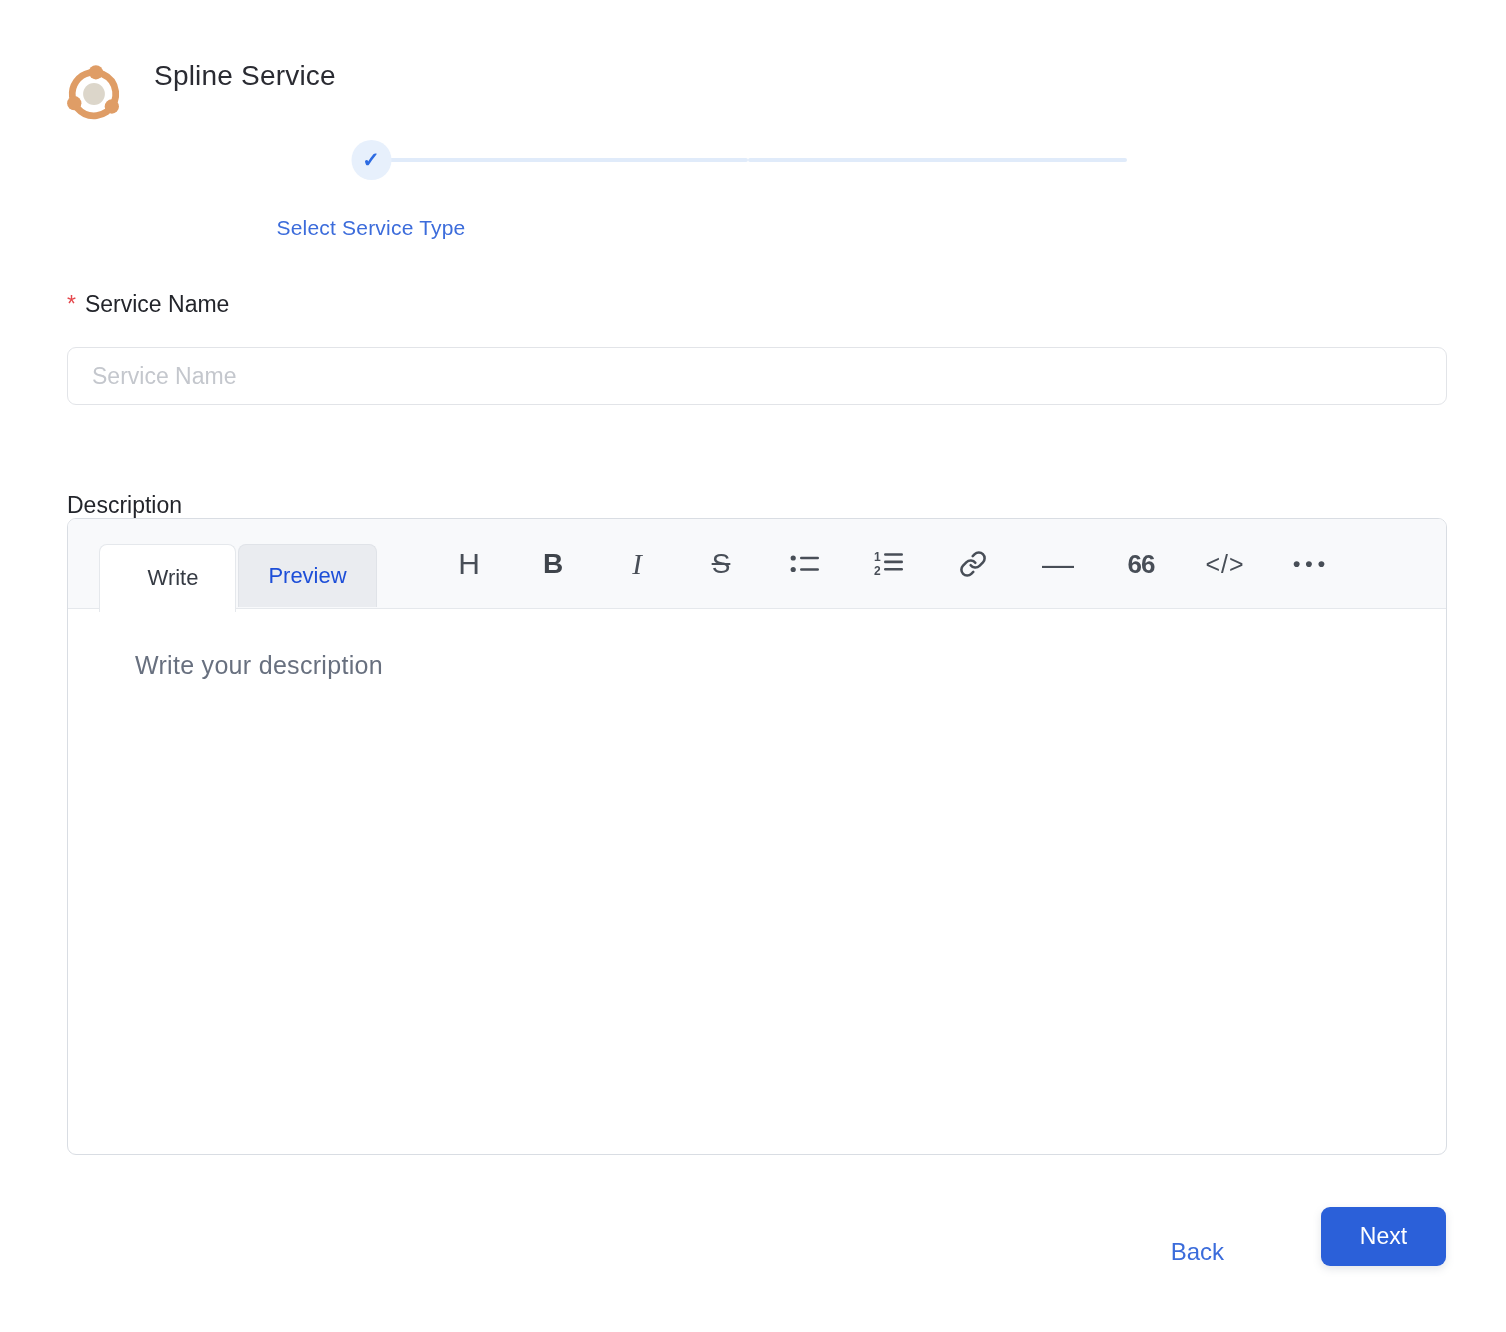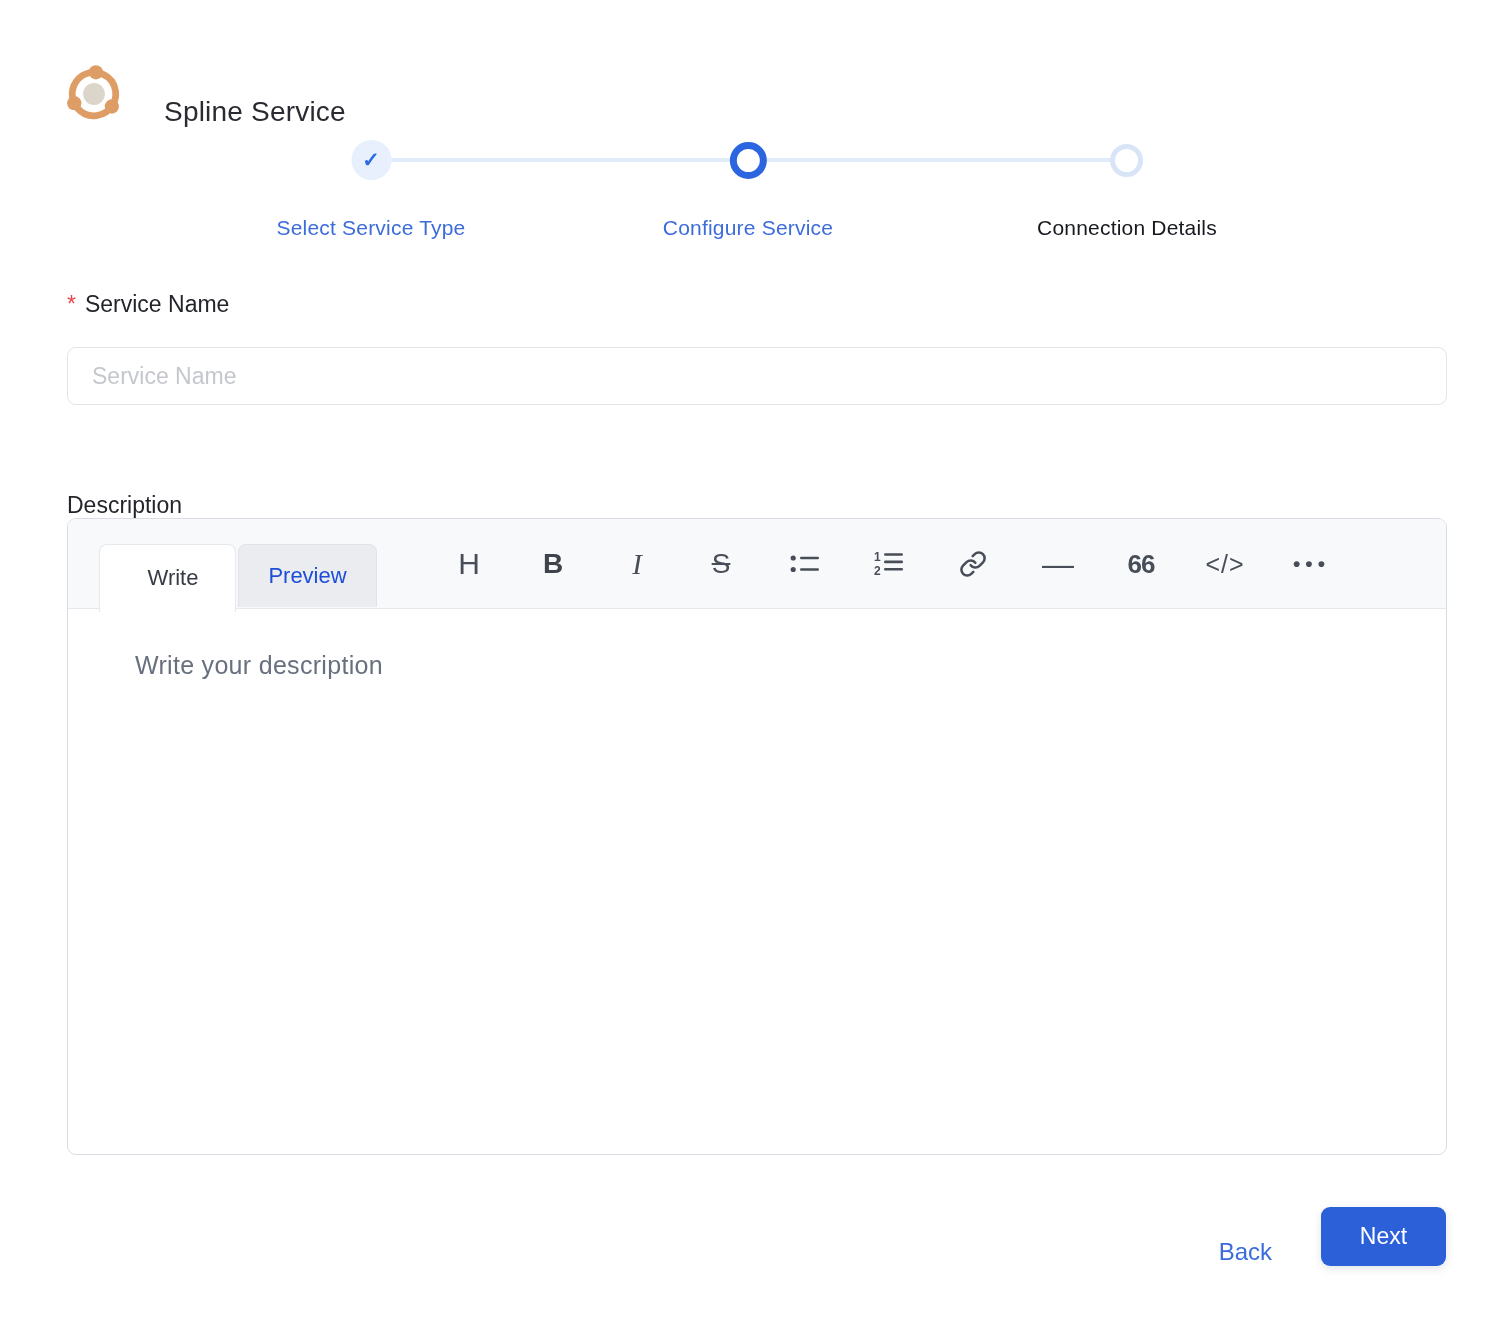--- a/index.html
+++ b/index.html
@@ -8,21 +8,21 @@
     background: #ffffff;
     font-family: "Liberation Sans", sans-serif;
     position: relative;
     color: #23252b;
     overflow: hidden;
   }
 
   
   .app-header {
     position: absolute; left: 60px; top: 60px;
-    display: flex; align-items: flex-end; gap: 36px;
+    display: flex; align-items: flex-start; gap: 26px;
   }
   .logo { width: 68px; height: 68px; }
   .app-title {
     font-size: 28px; font-weight: 500; color: #2a2b32; letter-spacing: .2px;
   }
 
   
   .stepper {
     position: absolute; left: 67px; top: 138px; width: 1380px; height: 110px;
   }
@@ -129,20 +129,21 @@
   }
   .back-link {
     background: none; border: none; color: #3b6cdb; font-size: 24px;
     cursor: pointer; font-family: "Liberation Sans", sans-serif;
   }
   .next-button {
     width: 125px; height: 59px; border: none; border-radius: 9px;
     background: #2b60d9; color: #ffffff; font-size: 23px; cursor: pointer;
     font-family: "Liberation Sans", sans-serif;
     box-shadow: 0 3px 8px rgba(100,110,130,.18);
+    margin-left: 48px;
   }
 </style>
 </head>
 <body>
 
 <div class="app-header">
   <svg class="logo" viewBox="0 0 100 100">
     <circle cx="50" cy="50" r="32" fill="none" stroke="#df9d66" stroke-width="10" stroke-dasharray="47 20" stroke-linecap="round" transform="rotate(173 50 50)"></circle>
     <circle cx="52.8" cy="18.1" r="10.5" fill="#df9d66"></circle>
     <circle cx="76.2" cy="68.4" r="10.5" fill="#df9d66"></circle>
@@ -158,33 +159,21 @@
 
   <div class="step step-1">
     <div class="step-circle-wrap">
       <div class="circle-completed">
         <span>✓</span>
       </div>
     </div>
     <div class="step-label blue">Select Service Type</div>
   </div>
 
-  <div class="step step-2">
-    <div class="step-circle-wrap">
-      <div class="circle-active"></div>
-    </div>
-    <div class="step-label blue">Configure Service</div>
-  </div>
-
-  <div class="step step-3">
-    <div class="step-circle-wrap">
-      <div class="circle-upcoming"></div>
-    </div>
-    <div class="step-label dark">Connection Details</div>
-  </div>
+
 </div>
 
 <div class="field-label-row service-name-label-row">
   <span class="required-asterisk">*</span>
   <span>Service Name</span>
 </div>
 <input class="service-name-input" type="text" placeholder="Service Name" style="">
 
 <div class="field-label-row description-label-row">
   <span>Description</span>

